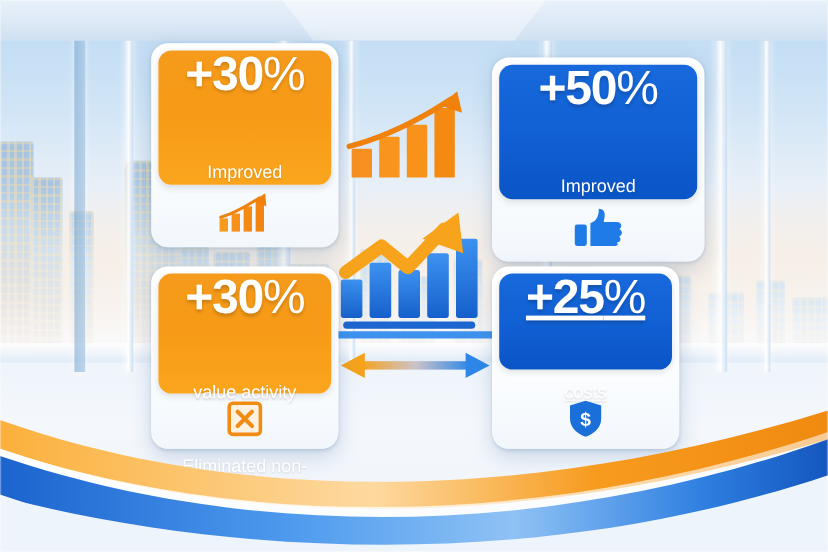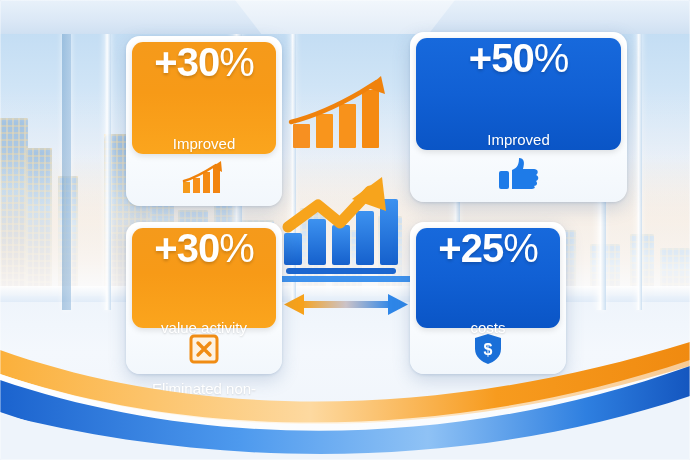--- a/index.html
+++ b/index.html
@@ -209,21 +209,21 @@
           <rect x="12" y="17" width="7" height="15" fill="#F8901A"></rect>
           <rect x="22" y="11" width="7" height="21" fill="#F48A14"></rect>
           <rect x="32" y="6" width="7" height="26" fill="#F28410"></rect>
           <path d="M3 20 C14 17 24 11 35 4" stroke="#EF820C" stroke-width="2.6" fill="none" stroke-linecap="round"></path>
           <path d="M40 0 L41 11 L31 6 Z" fill="#EF820C"></path>
         </svg>
       </span>
     </div>
   </div>
 
-  <div class="card" style="left:410px;top:32px;width:177px;height:170px;padding-left:40px;">
+  <div class="card" style="left:410px;top:48px;width:177px;height:170px;">
     <div class="tint blue" style="height:112px;">
       <div class="pct"><span>+50</span><span class="sym">%</span></div>
       <div class="lbl">Improved</div>
     </div>
     <div class="iconwrap" style="height:52px;">
       <span>
         <svg width="44" height="34" viewBox="0 0 44 34">
           <rect x="2" y="14" width="10" height="18" rx="2" fill="#1E7BE8"></rect>
           <path d="M15 32 L15 13 C21 11 22 6 22 1 C27 1 28 5 26 12 L37 12
                    C41 12 42 16 39 18 C42 19 42 23 39 24 C41 26 40 29 37 29
@@ -243,21 +243,21 @@
       <span>
         <svg width="30" height="30" viewBox="0 0 30 30">
           <rect x="2" y="2" width="26" height="26" rx="3" fill="#FDF2E2" stroke="#F08C14" stroke-width="3"></rect>
           <path d="M9 9 L21 21 M21 9 L9 21" stroke="#F08C14" stroke-width="3.4" stroke-linecap="round"></path>
         </svg>
       </span>
     </div>
   </div>
 
   <div class="card" style="left:410px;top:222px;width:156px;height:152px;">
-    <div class="tint blue" style="height:100px;">
+    <div class="tint blue" style="height:80px;text-decoration:underline;">
       <div class="pct"><span>+25</span><span class="sym">%</span></div>
       <div class="lbl">costs</div>
     </div>
     <div class="iconwrap" style="height:46px;">
       <span>
         <svg width="30" height="32" viewBox="0 0 30 32">
           <path d="M15 1 L28 5 L28 16 C28 24 21 29 15 31 C9 29 2 24 2 16 L2 5 Z" fill="#1A6FD8"></path>
           <text x="15" y="22" font-family="Liberation Sans, sans-serif" font-size="16" font-weight="700" fill="#ffffff" text-anchor="middle">$</text>
         </svg>
       </span>

